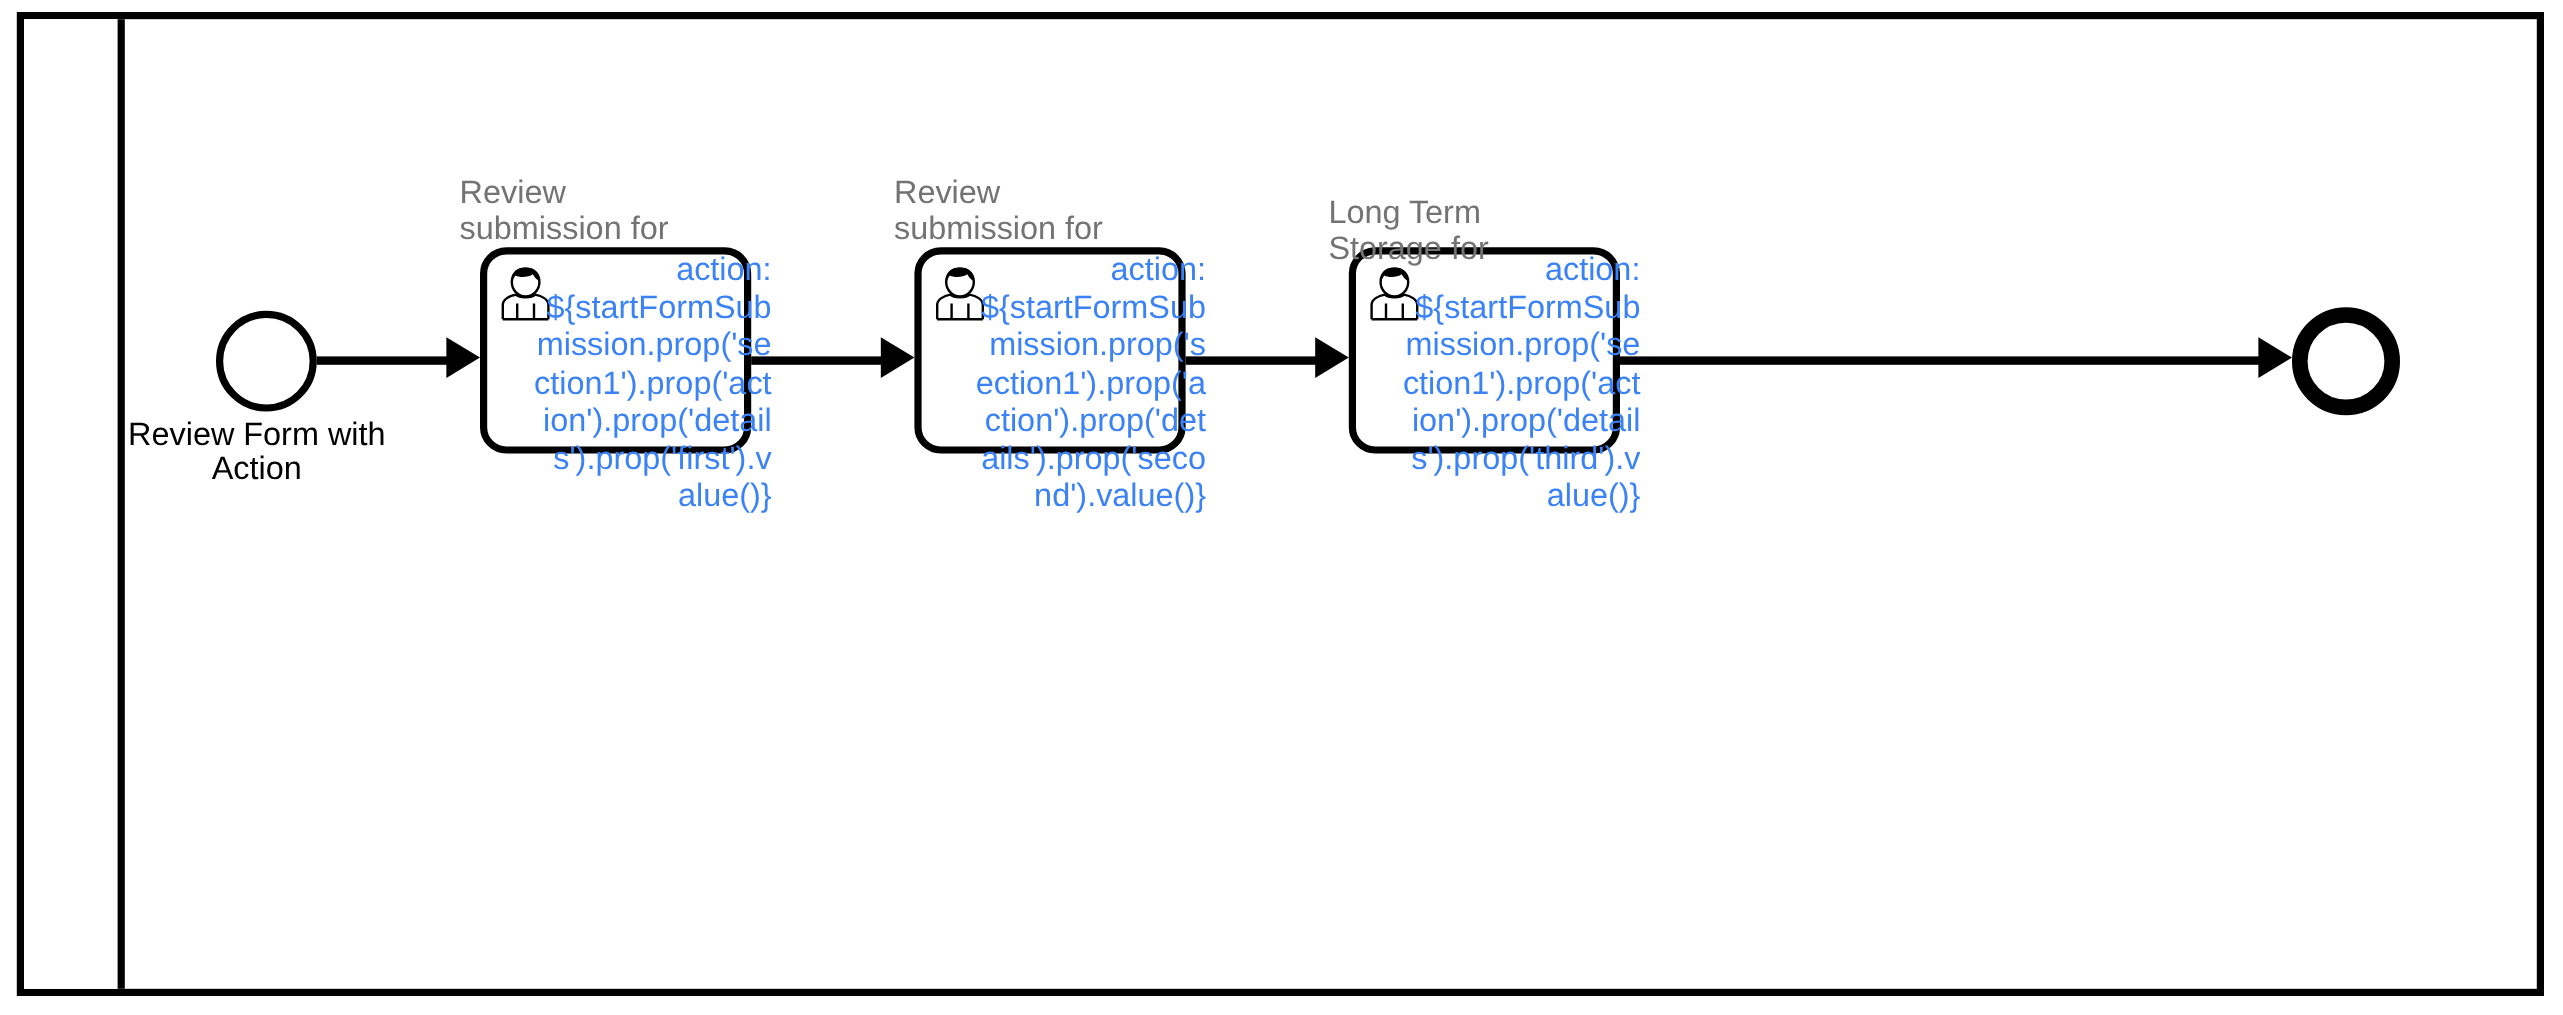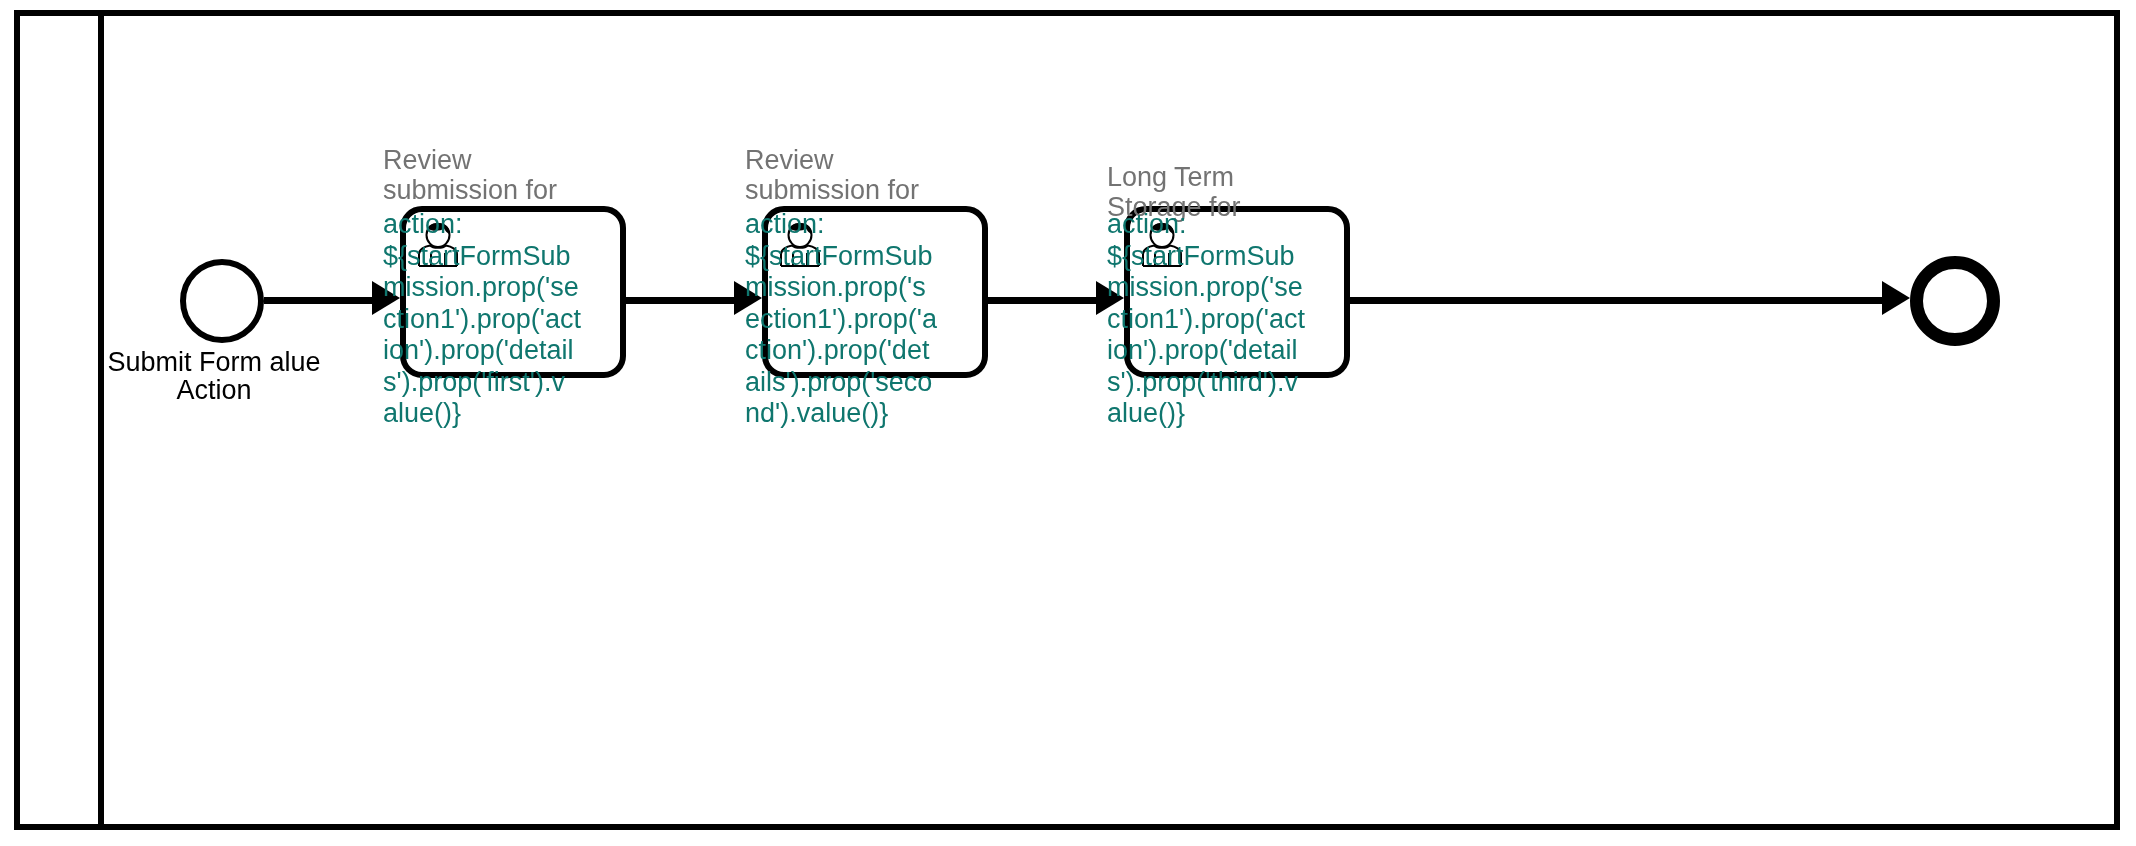--- a/index.html
+++ b/index.html
@@ -102,24 +102,24 @@
     line-height: 1.12;
     color: #737373;
     white-space: pre-line;
     width: 260px;
     pointer-events: none;
   }
   .task-body {
     position: absolute;
     left: 50%;
     transform: translateX(-50%);
-    text-align: left;
+    text-align: right;
     font-size: 27px;
     line-height: 1.17;
-    color: #0f766e;
+    color: #3b82f6;
     white-space: pre-line;
     width: 260px;
     pointer-events: none;
   }
 
   
   .flow-line {
     position: absolute;
     height: 7px;
     background: #000000;
@@ -140,21 +140,21 @@
 
   <div class="pool">
 
     <div class="pool-header">
       <span class="pool-header-label"></span>
     </div>
 
     <div class="lane-body">
 
       <div class="event start" style="left:76px; top:243px; width:84px; height:84px;"></div>
-      <div class="event-label" style="left:-8px; top:332px; width:236px;">Submit Form alue
+      <div class="event-label" style="left:-8px; top:332px; width:236px;">Review Form with
 Action</div>
 
       <div class="flow-line" style="left:160px; top:281px; width:116px;"></div>
       <div class="flow-head" style="left:268px; top:265px;"></div>
 
       <div class="task" style="left:296px; top:190px; width:226px; height:172px;">
         <span class="task-icon">
           <svg viewBox="0 0 44 48" width="44" height="48" aria-hidden="true">
             <path d="M22 4 C14.5 4 10.5 9 10.5 15 C10.5 21.5 15.5 27 22 27 C28.5 27 33.5 21.5 33.5 15 C33.5 9 29.5 4 22 4 Z" fill="#ffffff" stroke="#000000" stroke-width="2"></path>
             <path d="M10.5 14.5 C10.5 6 15 3 22 3 C29 3 33.5 6.5 33.5 14 C31 13 29 10.5 28 8.5 C25 11 17 11.5 13.5 9.5 C12.5 11 11.5 13 10.5 14.5 Z" fill="#000000"></path>

